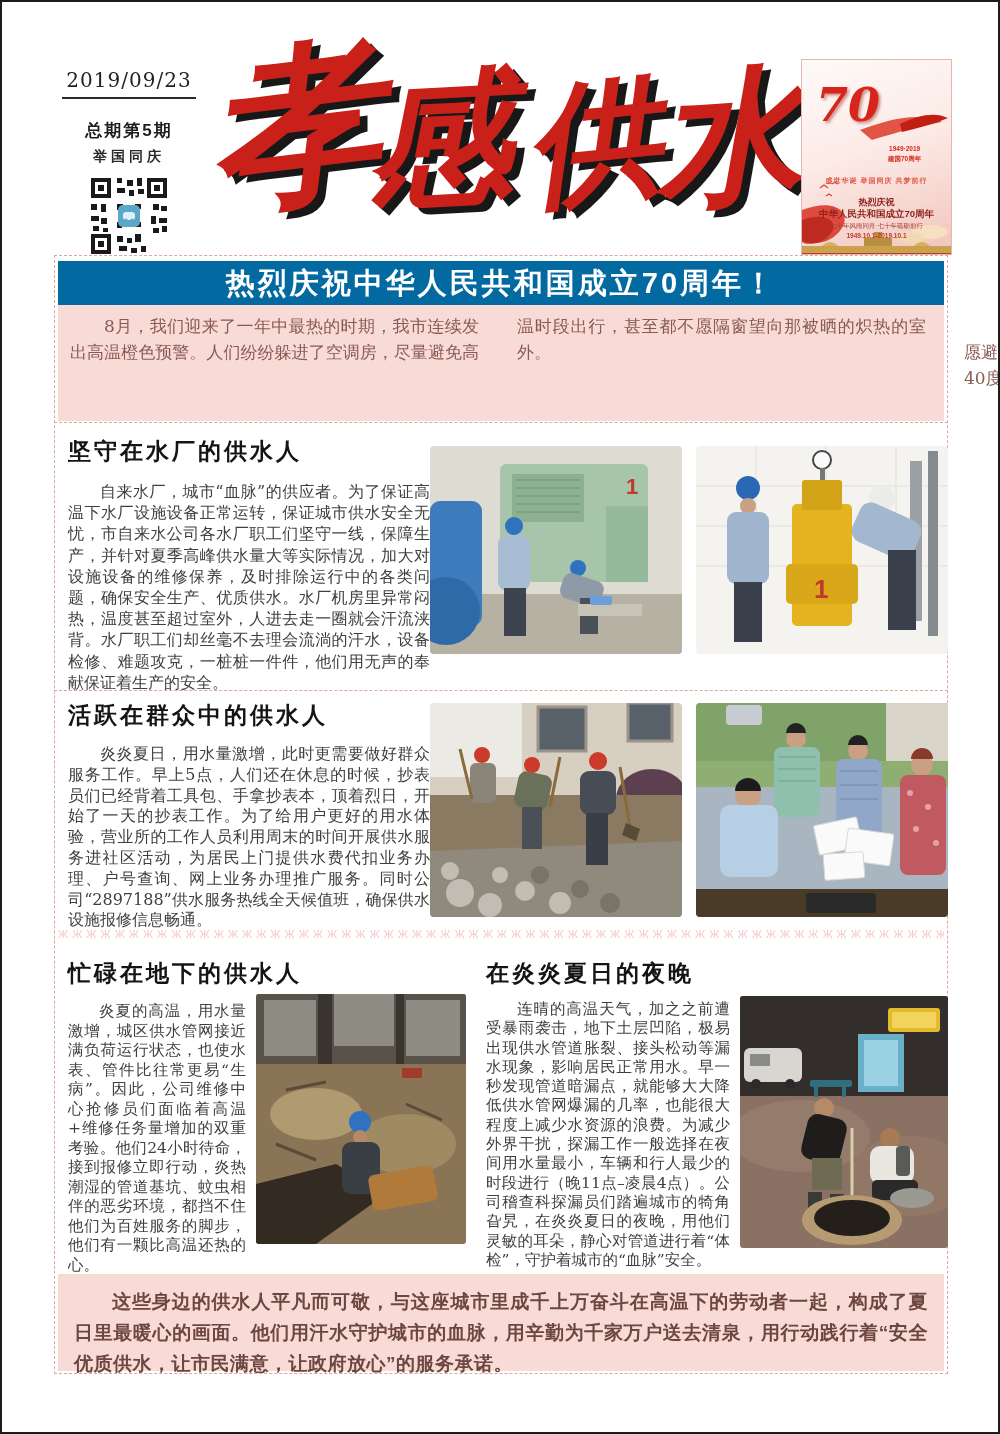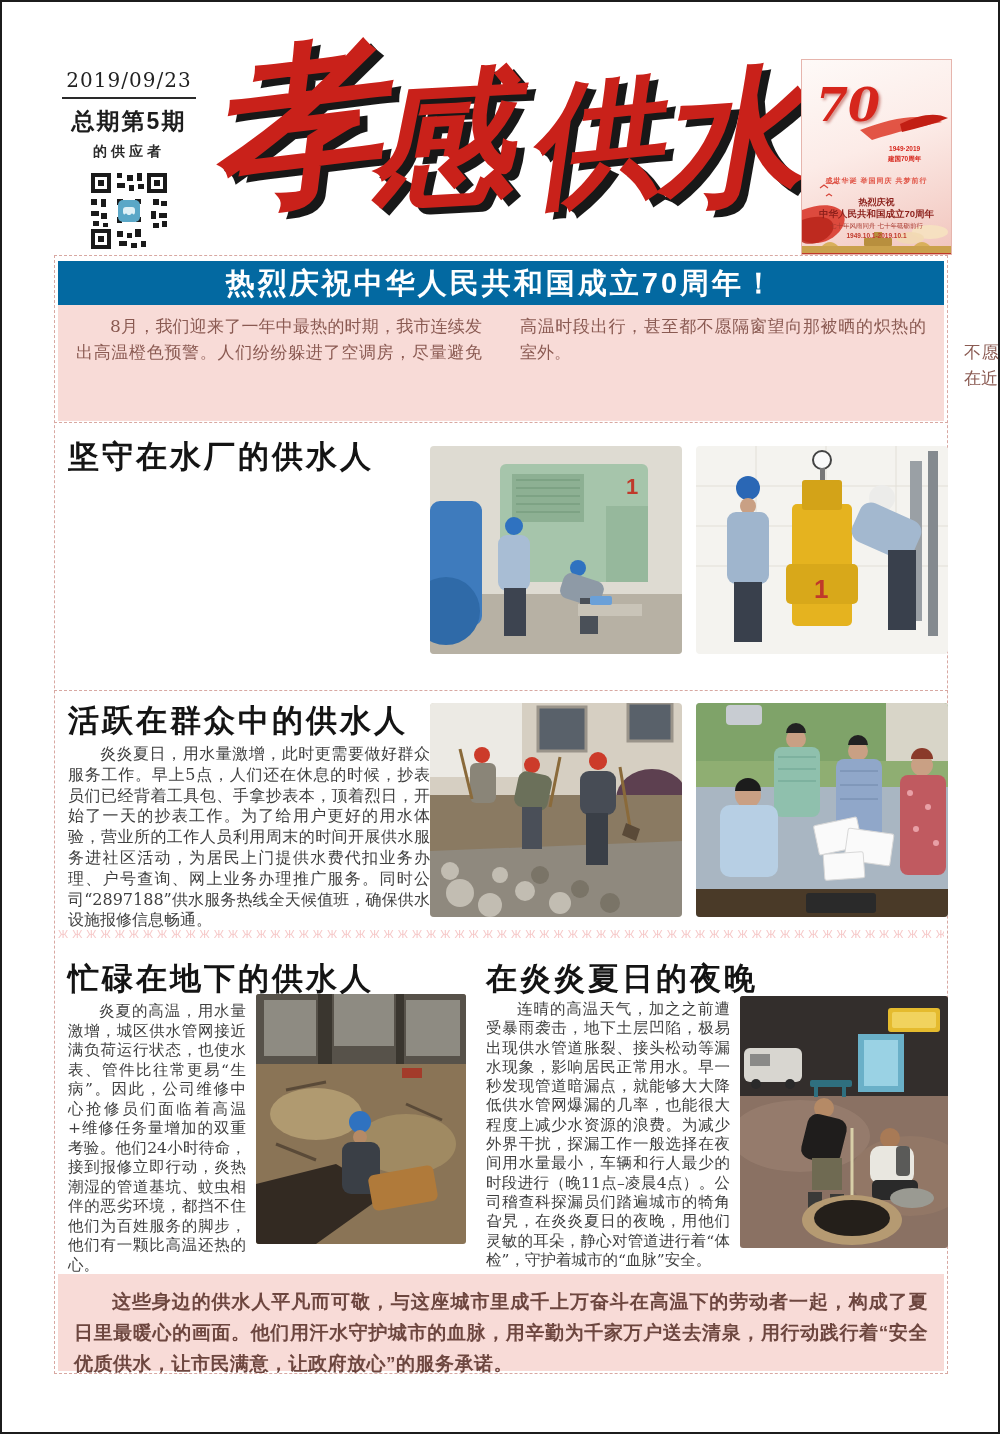--- a/index.html
+++ b/index.html
@@ -5,21 +5,21 @@
   html,body{margin:0;padding:0;background:#ffffff;}
   .page{
     position:relative;width:1000px;height:1434px;margin:0 auto;
     background:#ffffff;border:2px solid #1c1c1c;box-sizing:border-box;
     font-family:"Liberation Sans",sans-serif;overflow:hidden;
   }
   
   .meta{position:absolute;left:52px;top:66px;width:150px;text-align:center;}
   .meta .date{display:inline-block;font-family:"DejaVu Serif",serif;font-size:20px;
     color:#222;padding:0 4px 5px 4px;border-bottom:2px solid #2a2a2a;letter-spacing:1px;}
-  .meta .issue-total{font-weight:bold;font-size:23px;color:#1d1d1d;margin-top:7px;letter-spacing:2px;}
+  .meta .issue-total{font-weight:bold;font-size:17px;color:#1d1d1d;margin-top:20px;letter-spacing:2px;}
   .meta .internal{font-weight:bold;font-size:14px;color:#2a2a2a;margin-top:6px;letter-spacing:4px;}
   .qr{display:block;margin:10px auto 0 auto;width:80px;height:80px;}
   .masthead{position:absolute;left:205px;top:38px;width:585px;height:185px;}
   .masthead span{
     position:absolute;font-family:"DejaVu Serif",serif;font-style:italic;font-weight:bold;
     color:#c9211a;text-shadow:7px 7px 0 #181818;line-height:1;
   }
   .mh1{left:0px;top:0px;font-size:172px;transform:rotate(-7deg);}
   .mh2{left:158px;top:26px;font-size:146px;transform:rotate(-3deg);}
   .mh3{left:318px;top:34px;font-size:134px;transform:rotate(-6deg);}
@@ -50,26 +50,26 @@
   
   .content-frame{position:absolute;left:52px;top:253px;width:894px;height:1119px;
     border:1px dashed #d8a8a2;box-sizing:border-box;}
   .hdiv{position:absolute;left:52px;width:894px;border-top:1px dashed #d8a8a2;}
   .pattern-div{position:absolute;left:56px;top:924px;width:886px;height:16px;overflow:hidden;
     color:#f6c9c9;font-size:11px;letter-spacing:4px;line-height:16px;white-space:nowrap;}
   
   .banner{position:absolute;left:56px;top:259px;width:886px;height:44px;background:#0369a1;
     color:#ffffff;font-weight:bold;font-size:29px;text-align:center;line-height:44px;letter-spacing:3px;}
   .intro{position:absolute;left:56px;top:303px;width:886px;height:116px;background:#f8dbd7;
-    box-sizing:border-box;padding:8px 18px 0 18px;}
+    box-sizing:border-box;padding:8px 18px 0 12px;}
   .intro-cols{column-count:2;column-gap:38px;column-fill:auto;height:100px;
     font-family:"DejaVu Serif",serif;font-size:17px;line-height:26px;color:#8a5a52;text-align:justify;}
   .intro-cols p{margin:0;text-indent:2em;}
   
-  .sec-title{position:absolute;font-weight:bold;font-size:31px;color:#141414;letter-spacing:3px;}
+  .sec-title{position:absolute;font-weight:bold;font-size:23px;color:#141414;letter-spacing:3px;}
   .sec-body{position:absolute;font-family:"DejaVu Serif",serif;color:#3f3f3f;text-align:justify;}
   .body-1{left:66px;top:479px;width:362px;font-size:16px;line-height:21.2px;}
   .body-2{left:66px;top:742px;width:362px;font-size:16px;line-height:20.8px;}
   .sec-body p{margin:0;text-indent:2em;}
   .photo{position:absolute;border-radius:4px;overflow:hidden;}
   .photo svg{display:block;width:100%;height:100%;}
   .ph1{left:428px;top:444px;width:252px;height:208px;}
   .ph2{left:694px;top:444px;width:252px;height:208px;}
   .ph3{left:428px;top:701px;width:252px;height:214px;}
   .ph4{left:694px;top:701px;width:252px;height:214px;}
@@ -88,21 +88,21 @@
     text-align:justify;text-indent:2em;letter-spacing:.5px;}
 </style>
 </head>
 <body>
 
 <div class="page">
 
   <div class="meta">
     <span class="date">2019/09/23</span>
     <div class="issue-total">总期第5期</div>
-    <div class="internal">的供应者</div>
+    <div class="internal">举国同庆</div>
     <svg class="qr" viewBox="0 0 80 80">
       <rect width="80" height="80" fill="#fff"></rect>
       <g fill="#1a1a1a">
         <rect x="2" y="2" width="20" height="20"></rect>
           <rect x="58" y="2" width="20" height="20"></rect>
           <rect x="2" y="58" width="20" height="20"></rect>
         <rect x="28" y="2" width="5" height="5"></rect>
           <rect x="38" y="4" width="6" height="6"></rect>
           <rect x="48" y="2" width="5" height="8"></rect>
         <rect x="28" y="12" width="8" height="5"></rect>
@@ -193,20 +193,23 @@
     <div class="intro-cols">
       <p>8月，我们迎来了一年中最热的时期，我市连续发出高温橙色预警。人们纷纷躲进了空调房，尽量避免高温时段出行，甚至都不愿隔窗望向那被晒的炽热的室外。</p>
       <p>然而，却有这样一群人，他们不能躲烈日，他们不愿避高温，毅然决然地坚守在闷热的机泵房，坚守在近40度的室外工地，坚守在供水服务第一线。</p>
 
     </div>
   </div>
 
   <div class="hdiv" style="top:420px"></div>
 
   <div class="sec-title" style="left:66px;top:434px">坚守在水厂的供水人</div>
+  <div class="sec-body body-1">
+    <p>自来水厂，城市“血脉”的供应者。为了保证高温下水厂设施设备正常运转，保证城市供水安全无忧，市自来水公司各水厂职工们坚守一线，保障生产，并针对夏季高峰供水量大等实际情况，加大对设施设备的维修保养，及时排除运行中的各类问题，确保安全生产、优质供水。水厂机房里异常闷热，温度甚至超过室外，人进去走一圈就会汗流浃背。水厂职工们却丝毫不去理会流淌的汗水，设备检修、难题攻克，一桩桩一件件，他们用无声的奉献保证着生产的安全。</p>
+  </div>
   <div class="photo ph1">
     <svg viewBox="0 0 252 208" preserveAspectRatio="none">
       <rect width="252" height="208" fill="#dedbd2"></rect>
       <rect y="148" width="252" height="60" fill="#b7b1a4"></rect>
       <rect x="70" y="18" width="148" height="118" rx="6" fill="#a6c5ab"></rect>
       <rect x="82" y="28" width="72" height="48" fill="#8db093"></rect>
       <g stroke="#6e9576" stroke-width="1">
           <line x1="86" y1="34" x2="150" y2="34"></line>
           <line x1="86" y1="42" x2="150" y2="42"></line>
           <line x1="86" y1="50" x2="150" y2="50"></line>

